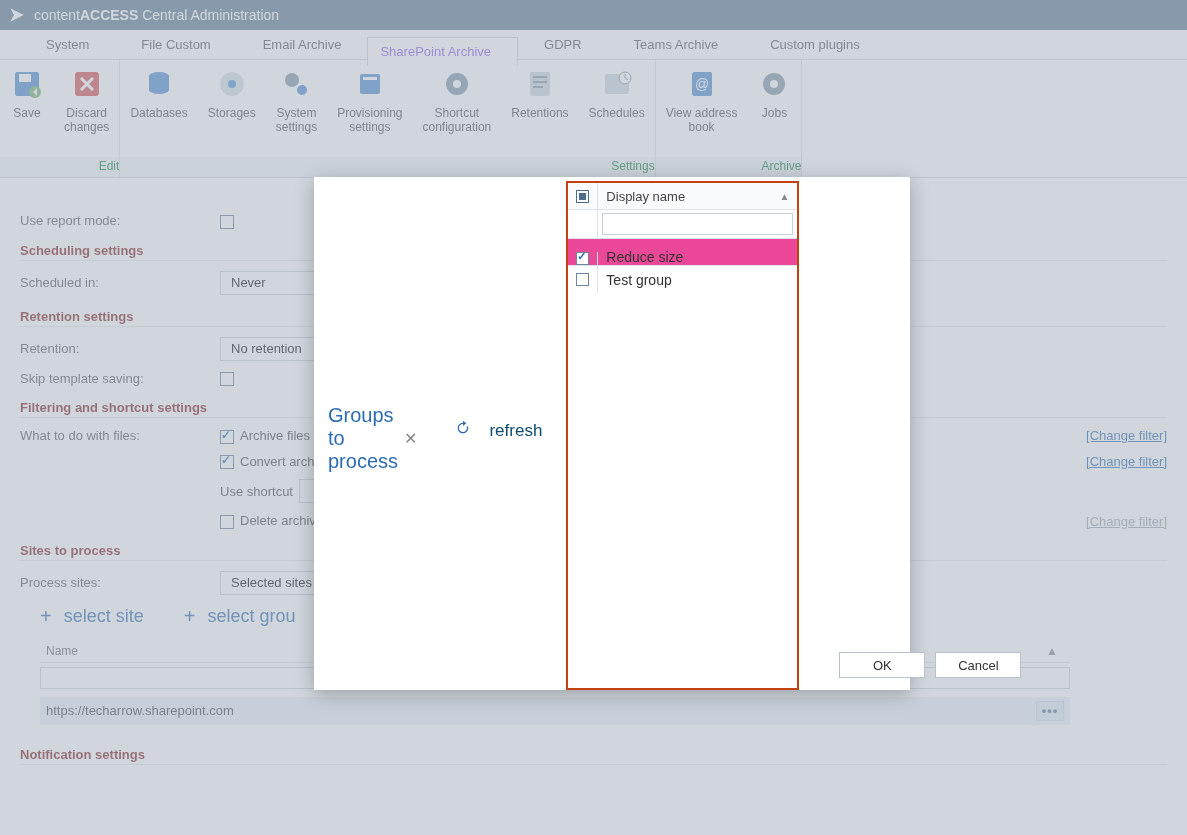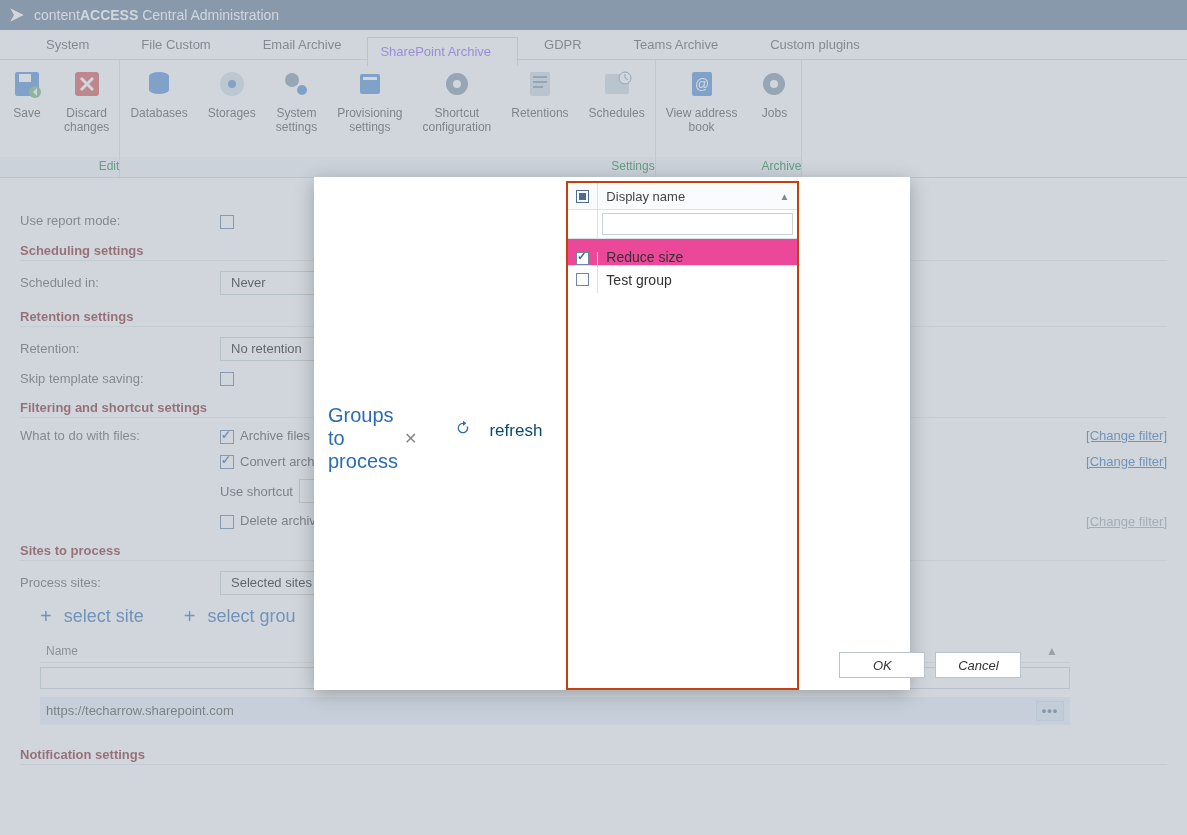--- a/index.html
+++ b/index.html
@@ -172,21 +172,21 @@
 .grid .data .cbm {
   width:13px; height:13px; border:1px solid #6f87a0; position:relative; background:#fff;
 }
 .grid .data .cbm.checked::after{
   content:"✓"; color:#2d6cb3; font-size:11px; position:absolute; top:-3px; left:0px; font-weight:bold;
 }
 .sort-caret { color:#888; font-size:10px; }
 
 .modal-footer {
   margin-top:auto;
-  display:flex; justify-content:flex-end; gap:10px; padding: 10px 30px 12px; font-style: italic;
+  display:flex; justify-content:flex-end; gap:10px; padding: 10px 30px 12px;
 }
 .btn {
   min-width:86px; height:26px; border:1px solid #b8c2cc; background:#fff; color:#333;
   display:flex; align-items:center; justify-content:center; font-size:13px; cursor:pointer;
 }
 
 
 .ic-blue { fill:#4f8dd6; }
 .ic-gray { fill:#7f94a8; }
 .ic-red { fill:#d85050; }

